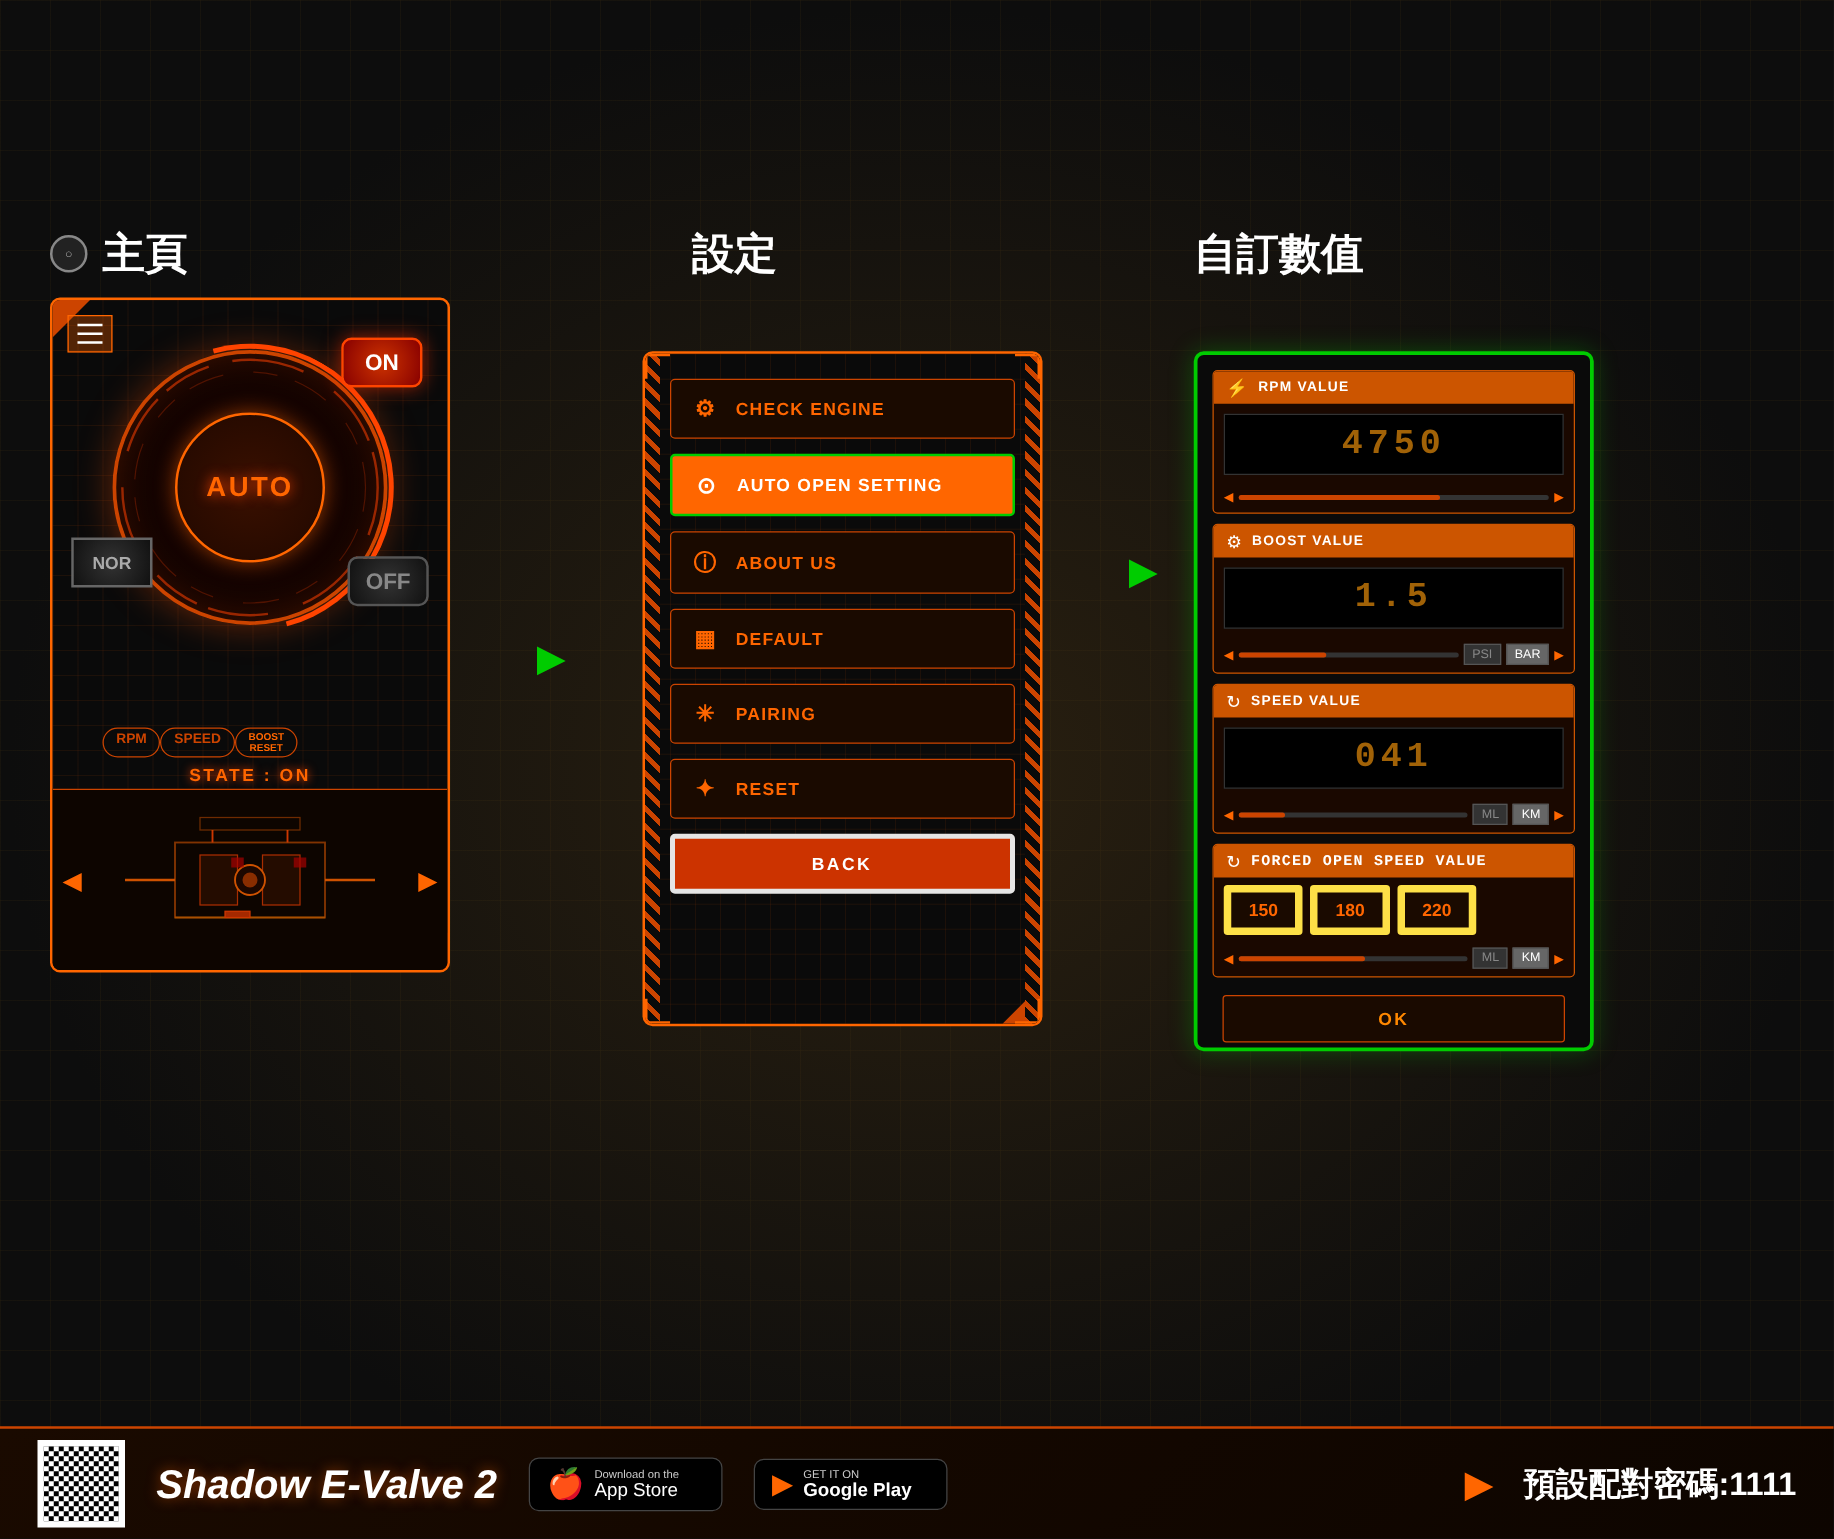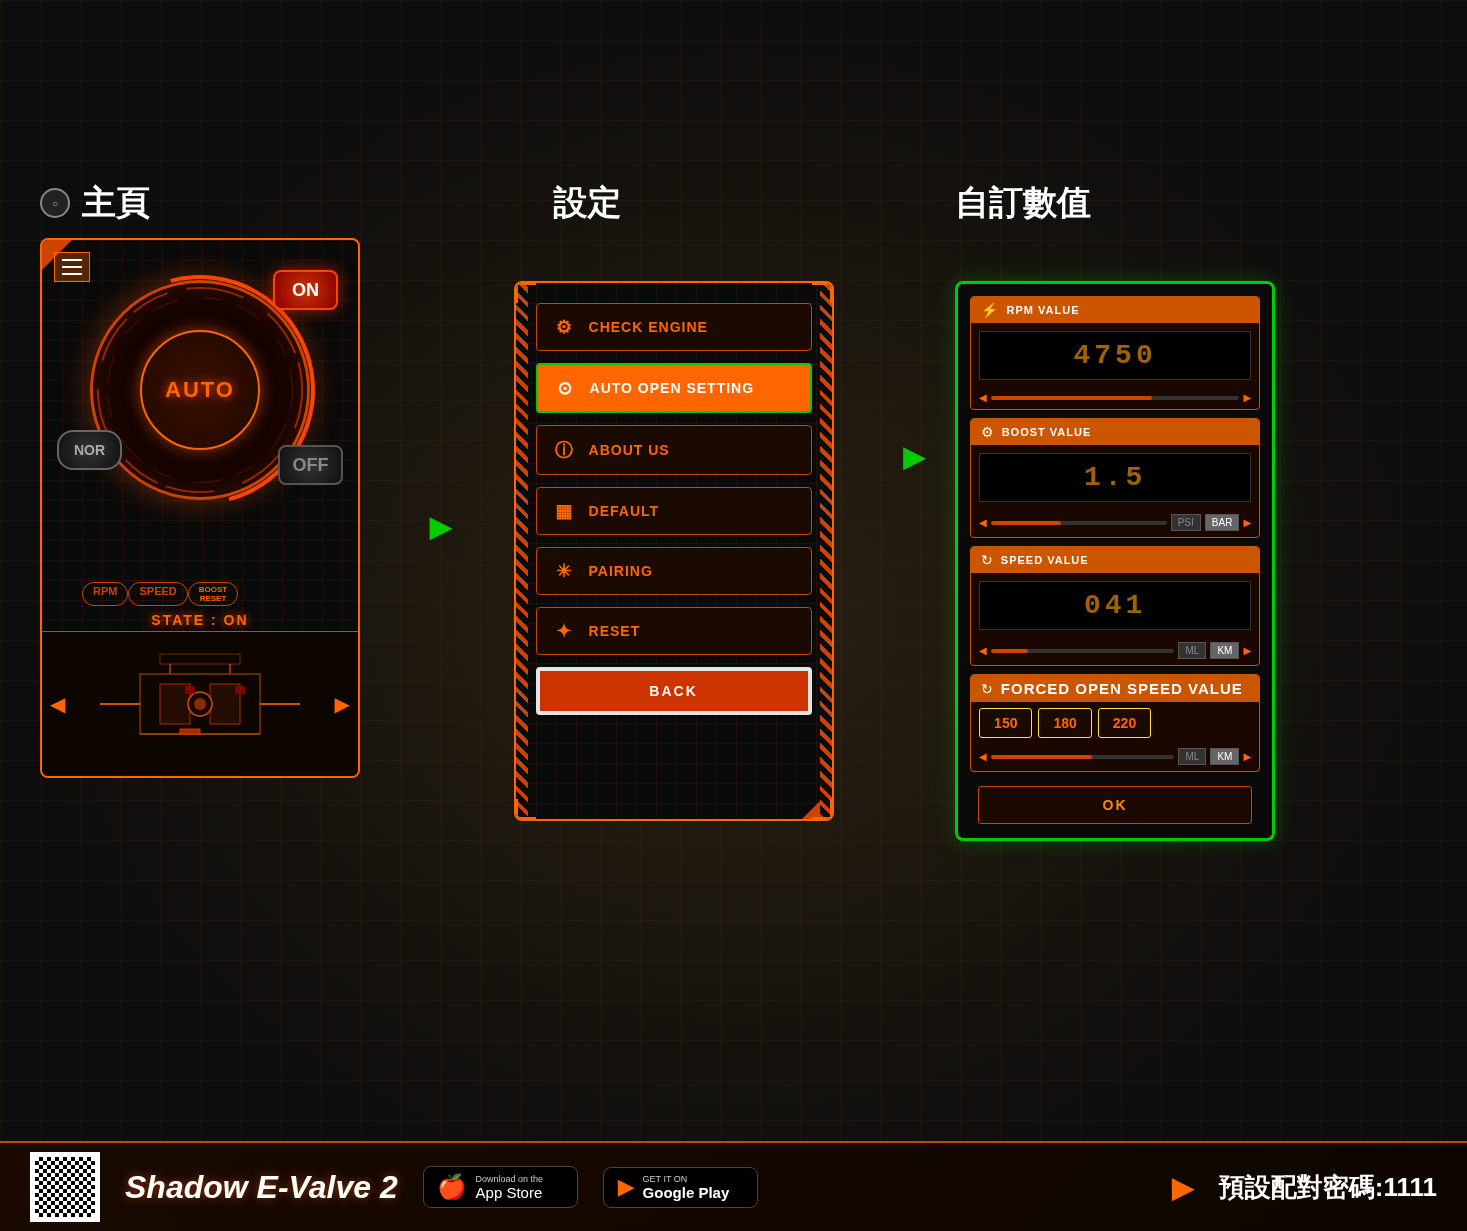--- a/index.html
+++ b/index.html
@@ -216,21 +216,21 @@
       box-shadow: 0 0 15px rgba(255,50,0,0.6);
       cursor: pointer;
     }
 
     .btn-nor {
       position: absolute;
       bottom: 60px;
       left: 15px;
       background: radial-gradient(circle, #333 0%, #111 100%);
       border: 2px solid #666;
-      border-radius: 16px;
+      border-radius: 0;
       width: 65px;
       height: 40px;
       color: #aaa;
       font-size: 14px;
       font-weight: bold;
       display: flex;
       align-items: center;
       justify-content: center;
       cursor: pointer;
     }
@@ -544,21 +544,21 @@
 
     
     .speed-buttons {
       display: flex;
       gap: 6px;
       padding: 6px 8px;
     }
 
     .speed-btn {
       background: #1a0a00;
-      border: 1px solid #fde047;
+      border: 6px solid #fde047;
       color: #ff6600;
       font-size: 14px;
       font-weight: bold;
       padding: 6px 14px;
       border-radius: 3px;
       cursor: pointer;
     }
 
     
     .ok-btn {
@@ -973,21 +973,21 @@
                 <div class="unit-btn">ML</div>
                 <div class="unit-btn active">KM</div>
               </div>
               <div class="unit-arrow">▶</div>
             </div>
           </div>
 
           <div class="value-section">
             <div class="value-header">
               <div class="value-header-icon">↻</div>
-              <div class="value-header-label" style="font-size:15px;">FORCED OPEN SPEED VALUE</div>
+              <div class="value-header-label" style="font-size:12px;font-family:Liberation Mono, monospace;">FORCED OPEN SPEED VALUE</div>
             </div>
             <div class="speed-buttons">
               <div class="speed-btn">150</div>
               <div class="speed-btn">180</div>
               <div class="speed-btn">220</div>
             </div>
             <div class="value-slider-row">
               <div class="unit-arrow">◀</div>
               <div class="slider-bar">
                 <div class="slider-fill" style="width:55%"></div>

